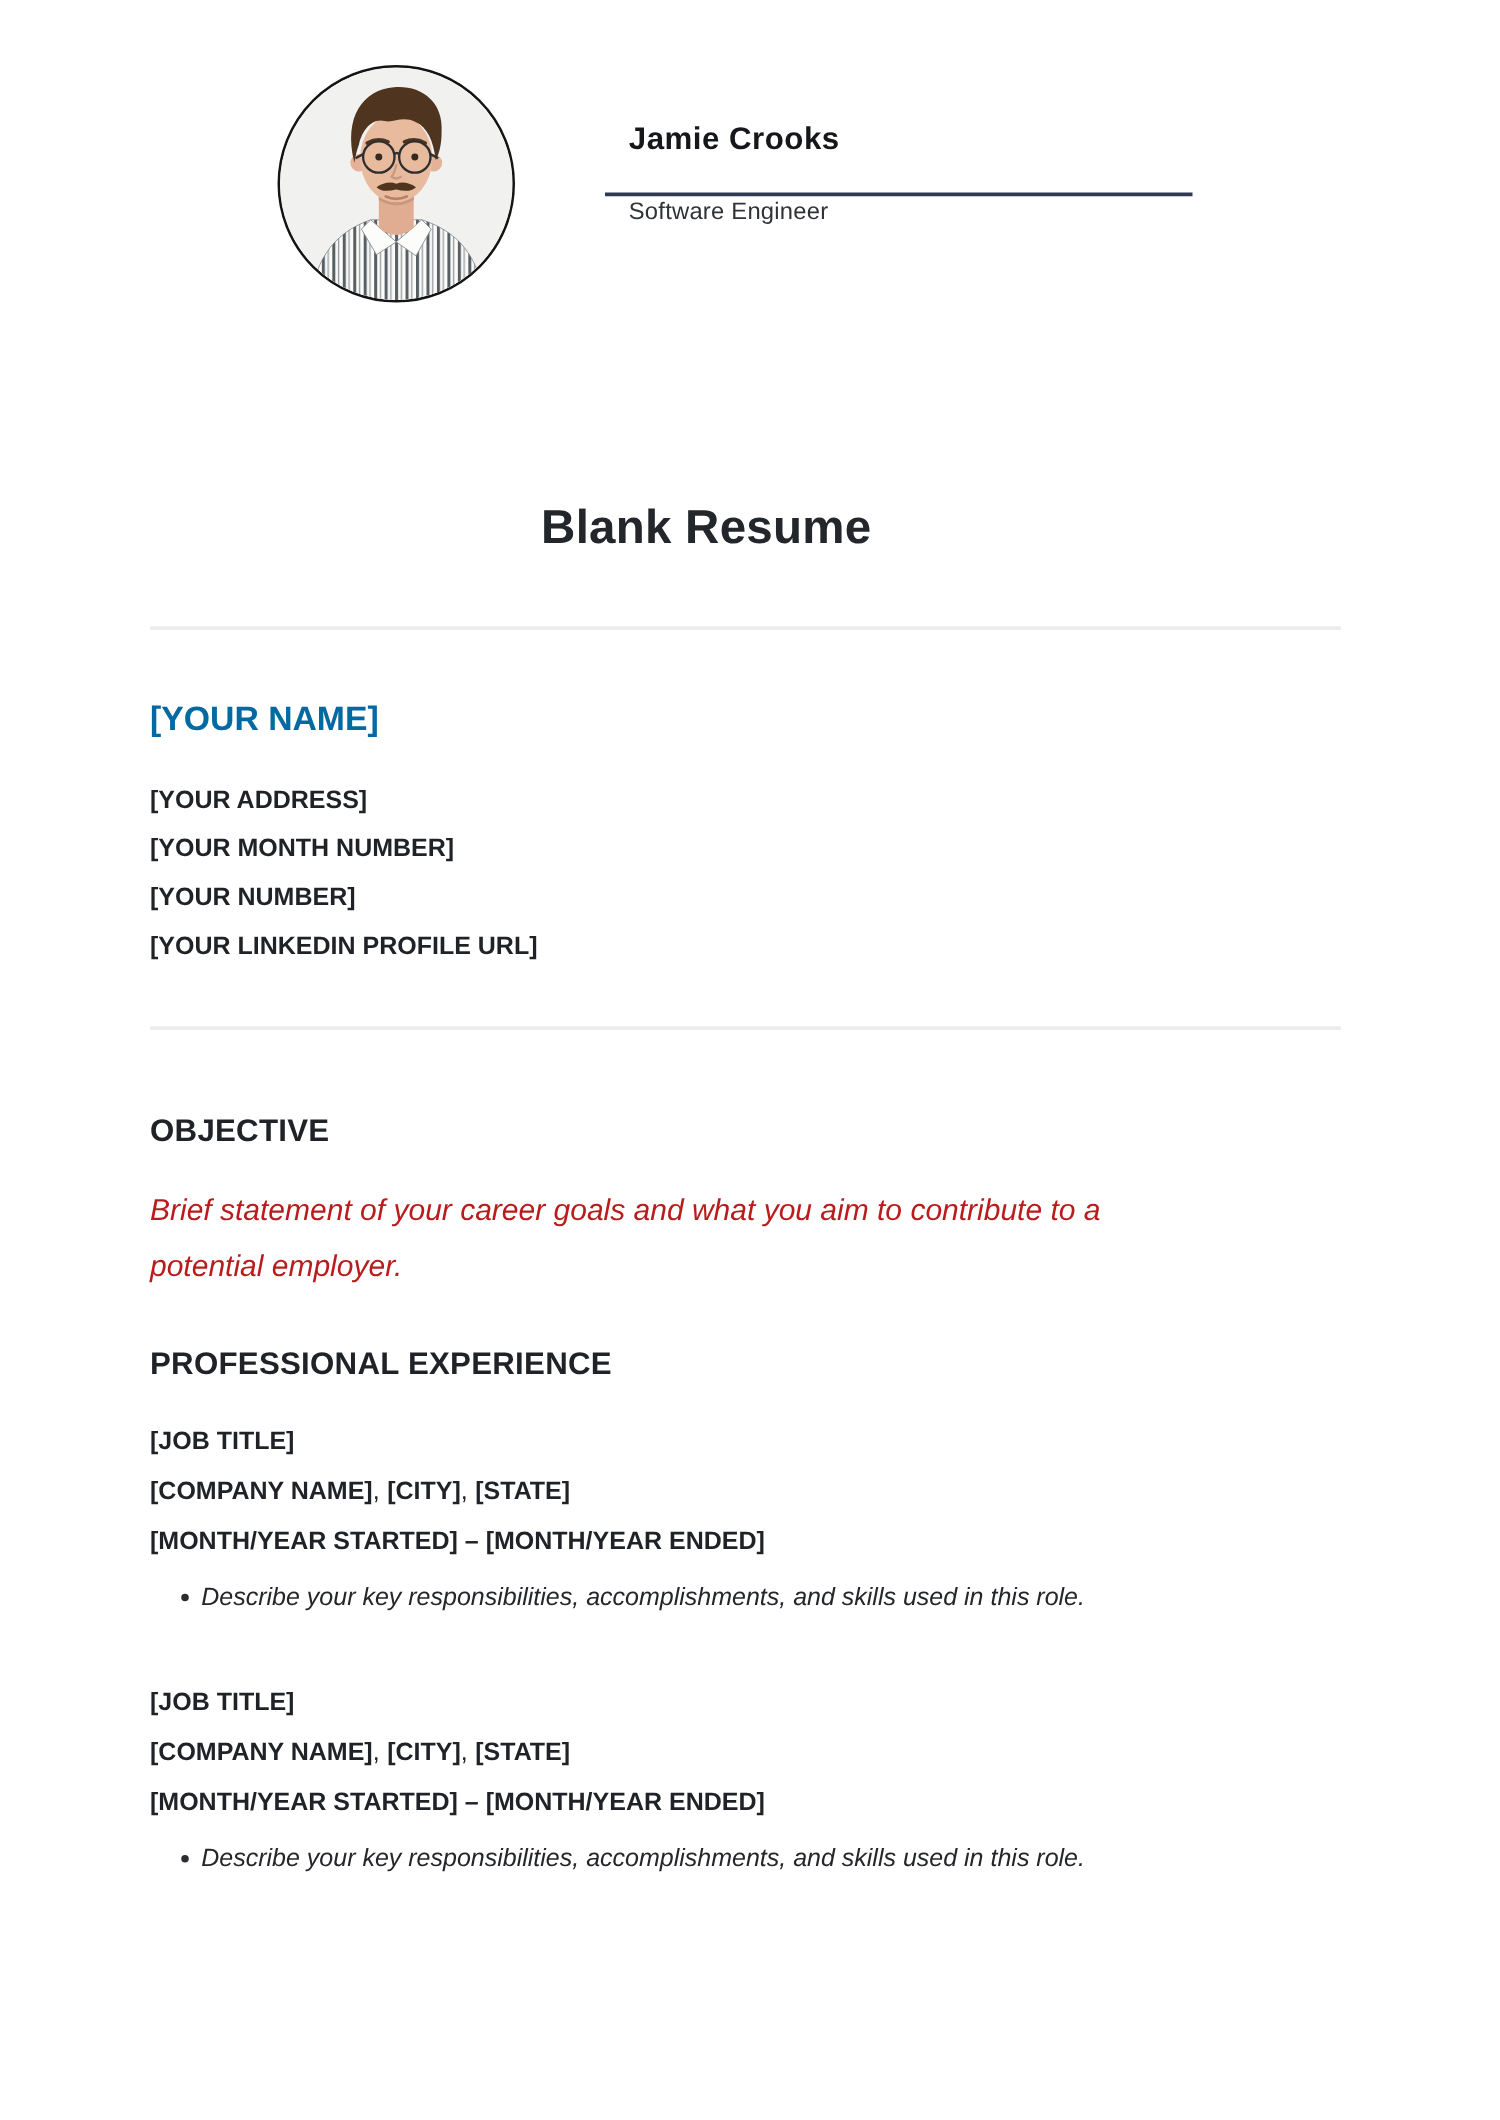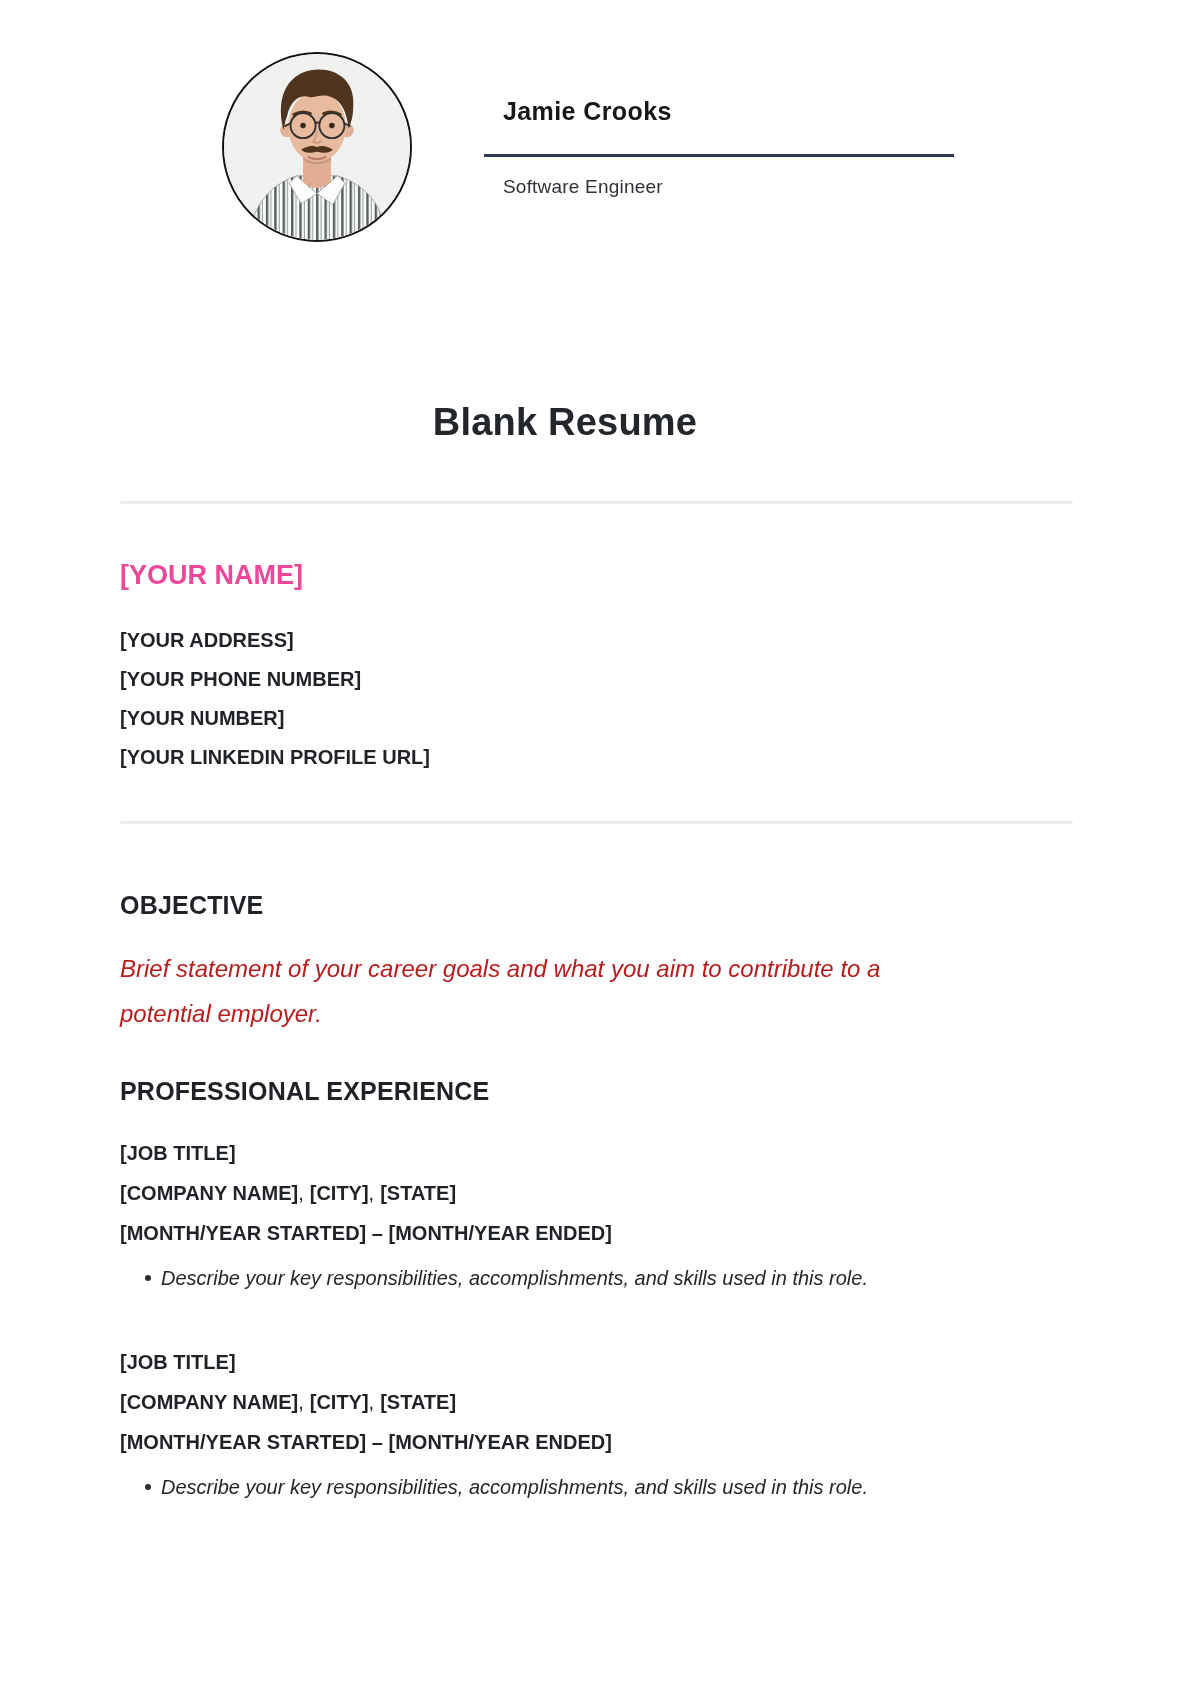--- a/index.html
+++ b/index.html
@@ -38,21 +38,21 @@
     color: #15171a;
   }
   .header-rule {
     margin-top: 29px;
     width: 470px;
     height: 3px;
     background: var(--accent-rule, #2d3a53);
   }
   .header-role {
     padding-left: 19px;
-    margin-top: 19px;
+    margin-top: 2px;
     font-size: 19px;
     line-height: 22px;
     letter-spacing: 0.2px;
     color: #2f3237;
   }
 
   
   .content { margin-left: 120px; width: 953px; }
 
   .doc-title-wrap { width: 890px; margin-top: 150px; text-align: center; }
@@ -67,21 +67,21 @@
 
   .divider { height: 3px; background: var(--divider, #ececec); border-radius: 2px; }
   .divider-1 { margin-top: 57px; }
   .divider-2 { margin-top: 44px; }
 
   .your-name {
     margin-top: 55px;
     font-size: 27px;
     font-weight: 700;
     line-height: 33px;
-    color: #ec4899;
+    color: #0369a1;
   }
 
   .contact {
     margin-top: 29px;
     font-size: 20px;
     font-weight: 700;
     line-height: 39px;
     color: #1f2227;
   }
 
@@ -198,21 +198,21 @@
   <div class="doc-title-wrap">
     <h1 class="doc-title">Blank Resume</h1>
   </div>
 
   <div class="divider divider-1"></div>
 
   <h2 class="your-name">[YOUR NAME]</h2>
 
   <div class="contact">
     <div>[YOUR ADDRESS]</div>
-    <div>[YOUR PHONE NUMBER]</div>
+    <div>[YOUR MONTH NUMBER]</div>
     <div>[YOUR NUMBER]</div>
     <div>[YOUR LINKEDIN PROFILE URL]</div>
   </div>
 
   <div class="divider divider-2"></div>
 
   <h2 class="section-heading objective-heading">OBJECTIVE</h2>
   <p class="objective-text">Brief statement of your career goals and what you aim to contribute to a potential employer.</p>
 
   <h2 class="section-heading experience-heading">PROFESSIONAL EXPERIENCE</h2>

